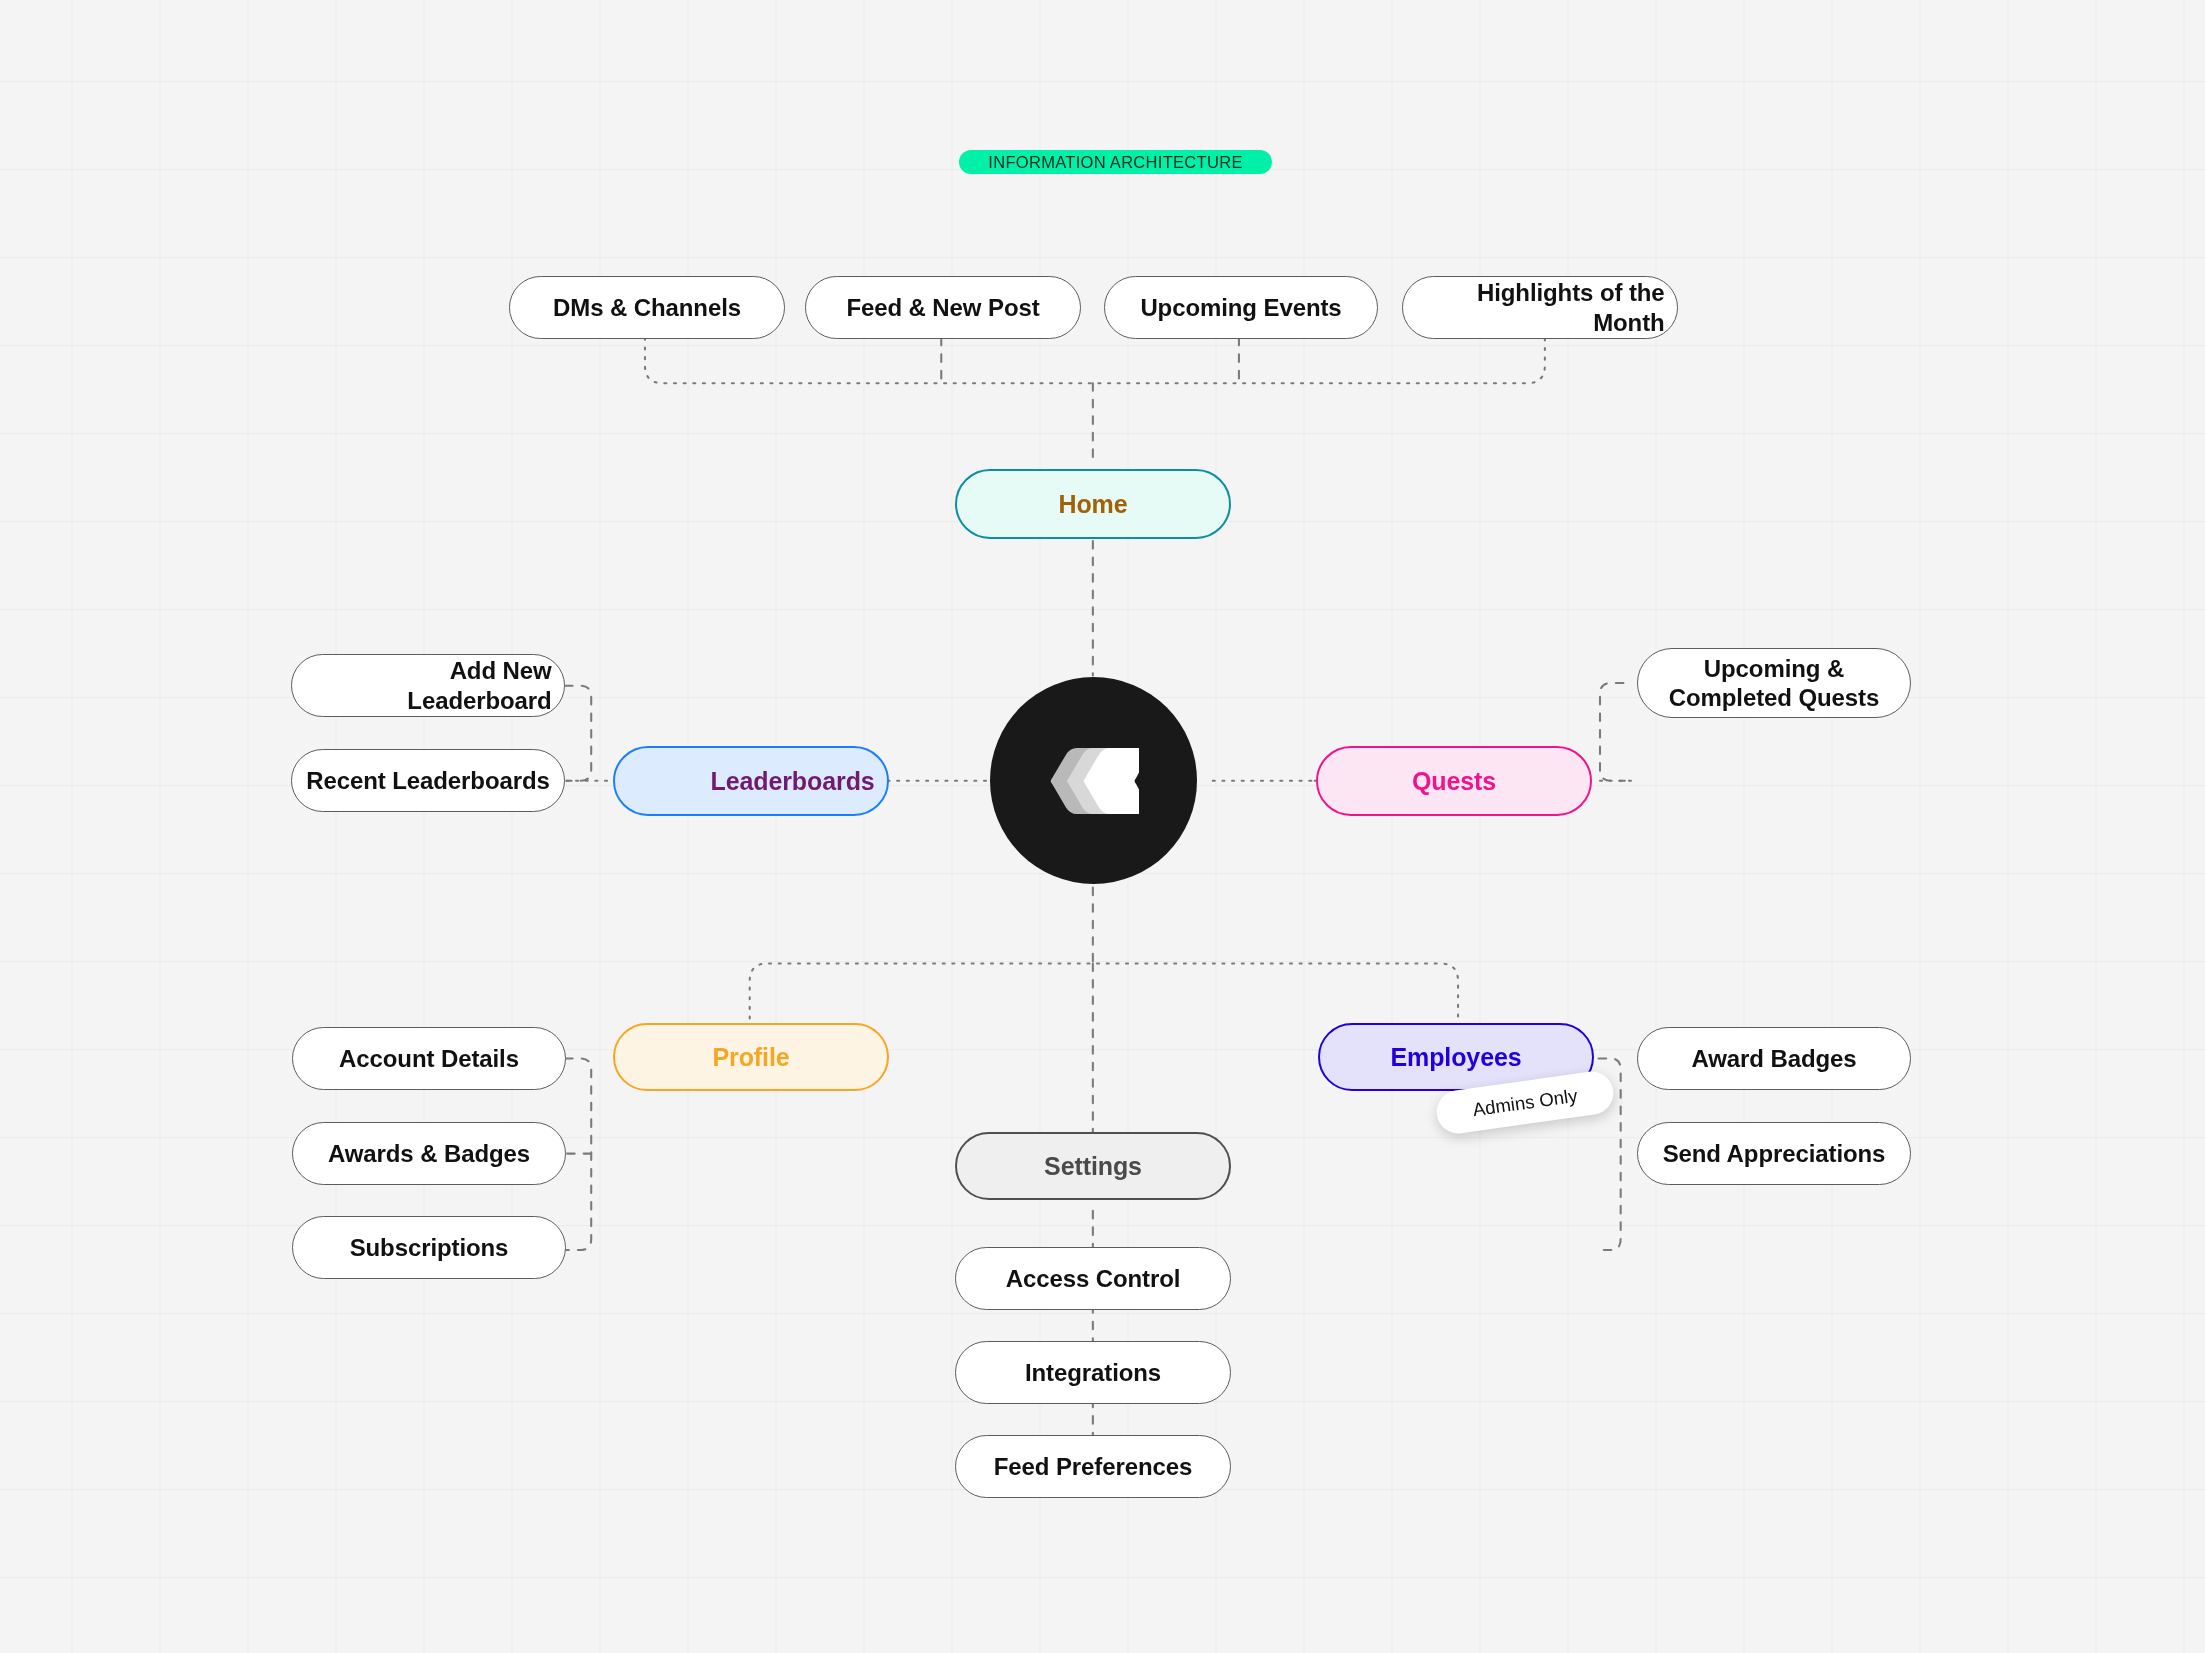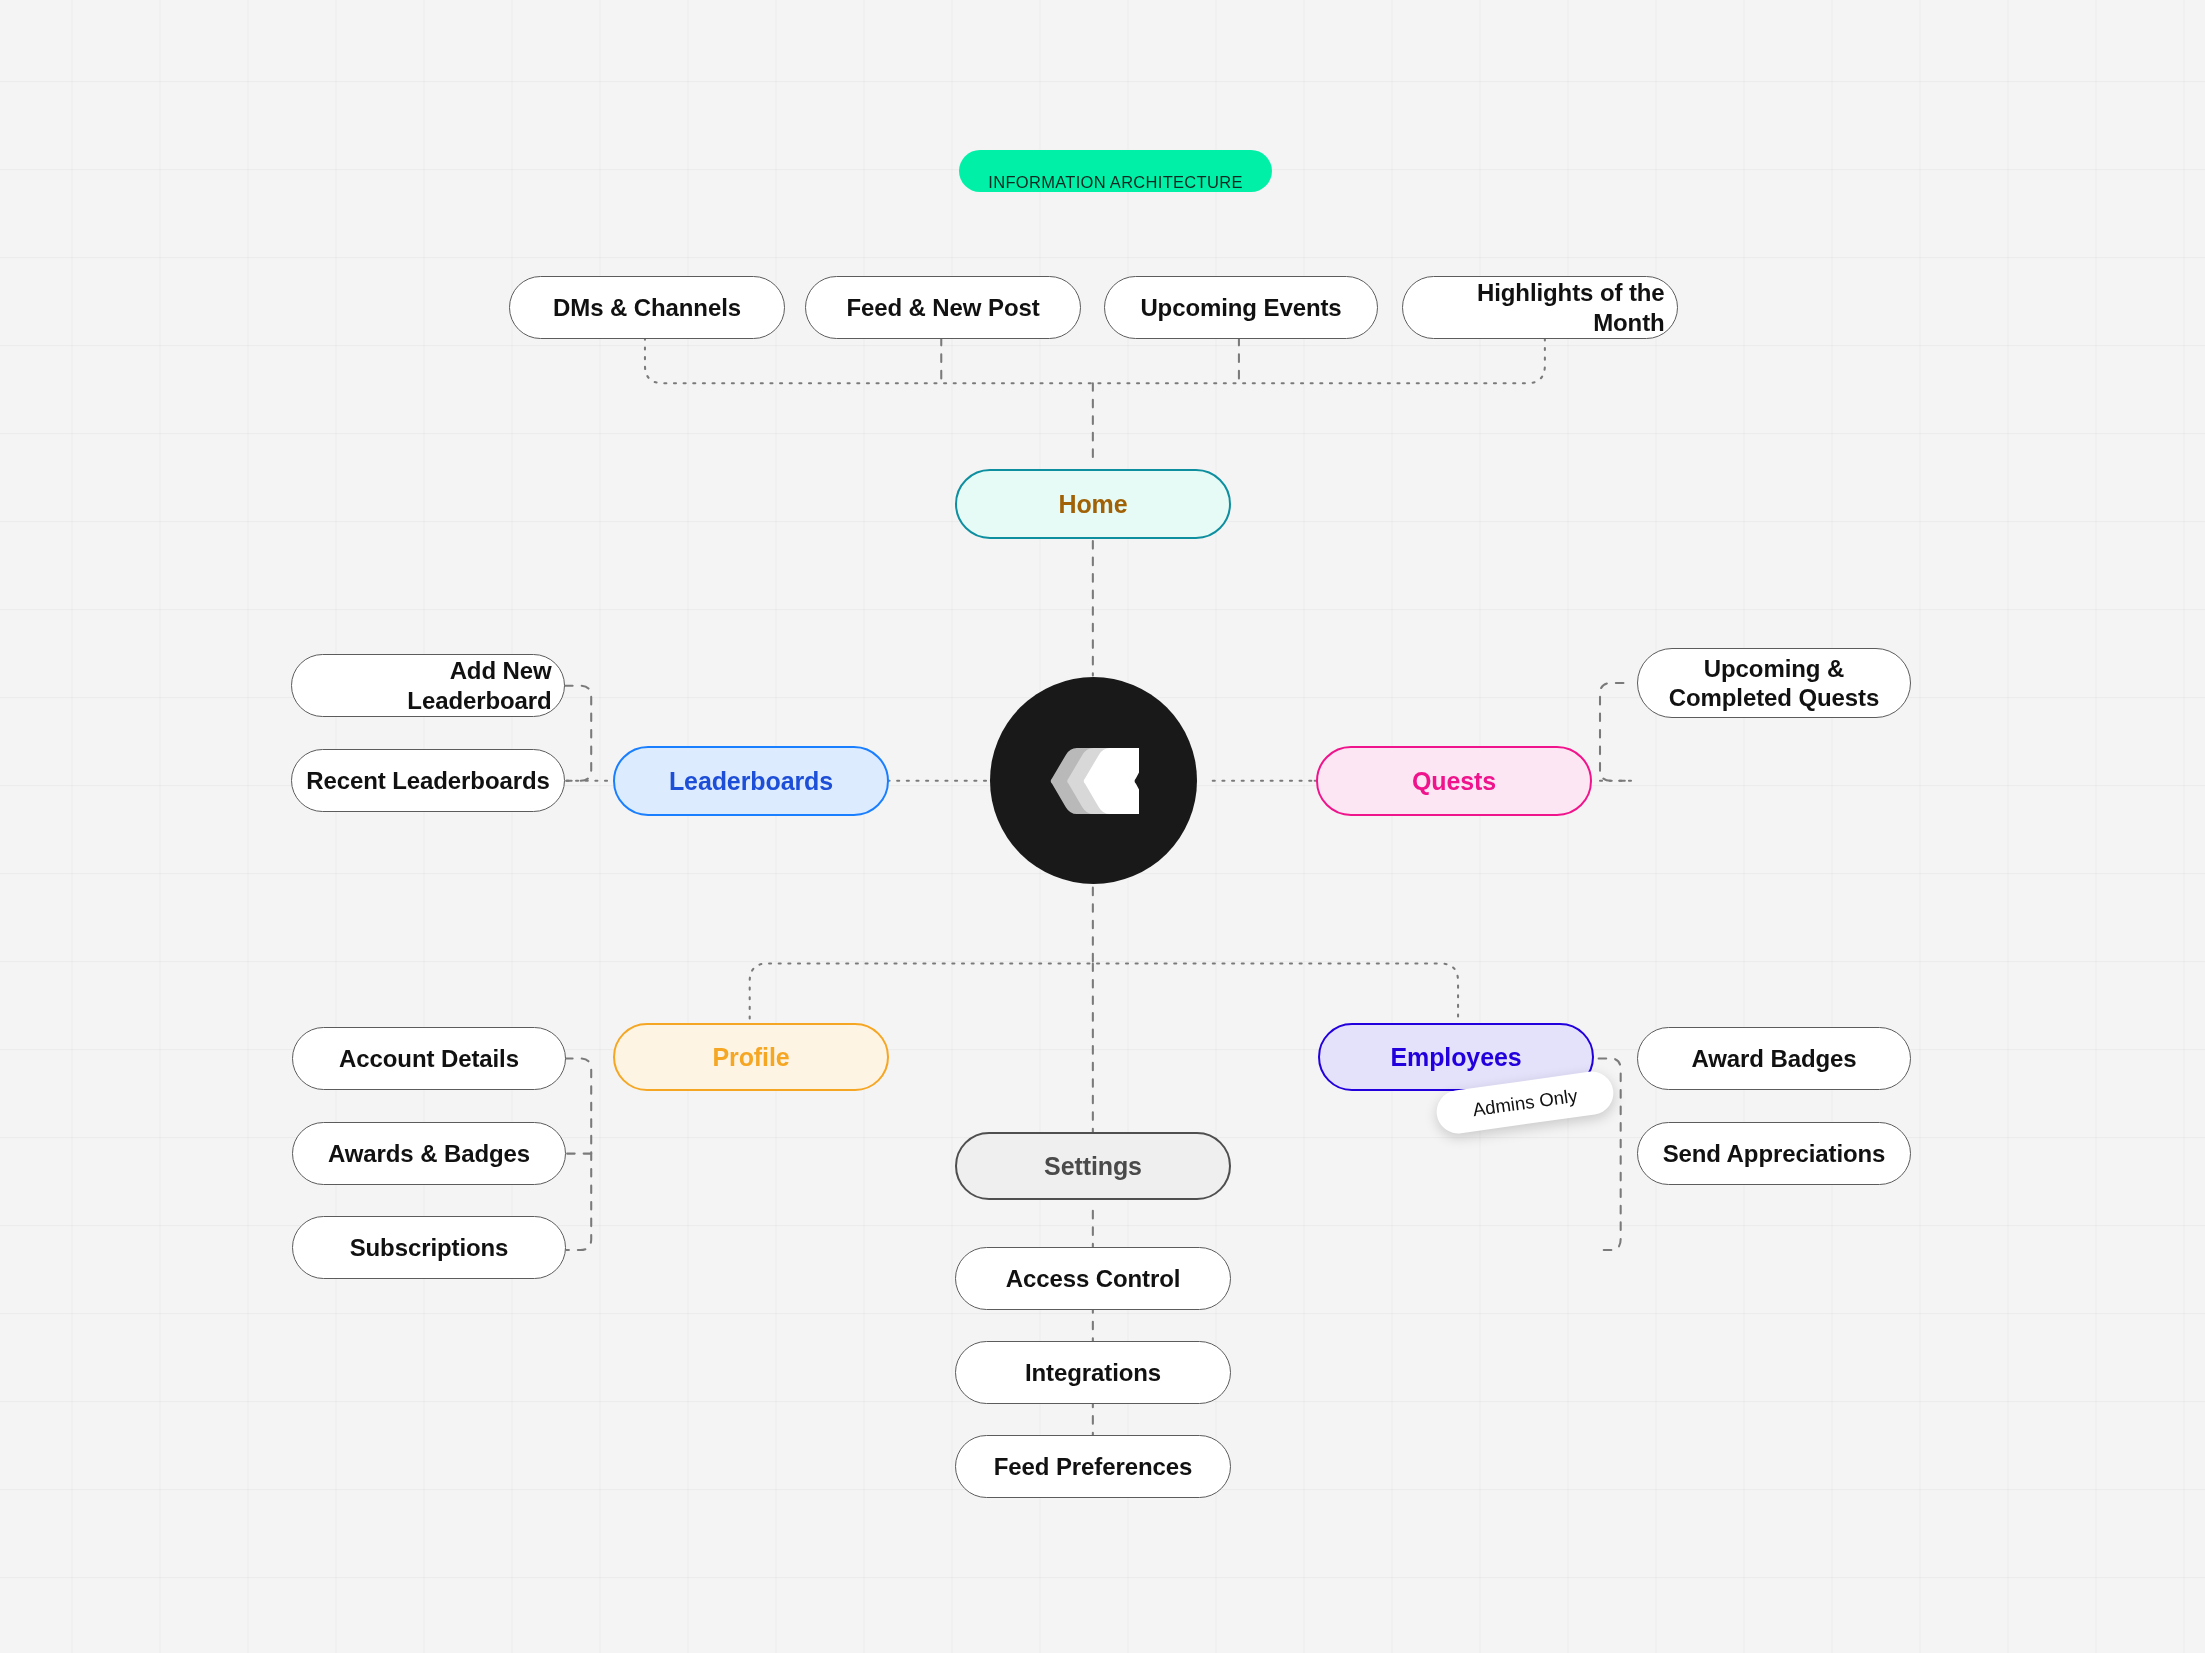--- a/index.html
+++ b/index.html
@@ -55,21 +55,22 @@
   }
 
   .node.home {
     border-color: #0e8fa0;
     background: #e6fbf5;
     color: #a16207;
   }
   .node.leaderboards {
     border-color: #1a7fff;
     background: #dcebfd;
-    color: #1d4ed8;
+    color: #701a75;
+    justify-content: flex-end;
   }
   .node.quests {
     border-color: #f0148c;
     background: #fde6f3;
     color: #f0148c;
   }
   .node.profile {
     border-color: #f5a623;
     background: #fef4e4;
     color: #f5a623;
@@ -163,21 +164,21 @@
       <path d="M 858 1674 L 822 1674" stroke-dasharray="11 13"></path>
 
       <path d="M 2320 1536 L 2338 1536 Q 2352 1536 2352 1552 L 2352 1798 Q 2352 1814 2338 1814 L 2320 1814" stroke-dasharray="11 13"></path>
 
       <path d="M 1586 1757 L 1586 1812" stroke-dasharray="11 13"></path>
       <path d="M 1586 1894 L 1586 1949" stroke-dasharray="11 13"></path>
       <path d="M 1586 2031 L 1586 2086" stroke-dasharray="11 13"></path>
     </g>
   </svg>
 
-  <div class="badge" style="left:959px; top:150px; width:283px; height:42px;align-items:flex-end;">
+  <div class="badge" style="left:959px; top:150px; width:283px; height:24px;">
     <span>INFORMATION ARCHITECTURE</span>
   </div>
 
   <div class="node leaf" style="left:509px; top:276px; width:276px; height:63px;">
     <span>DMs &amp; Channels</span>
   </div>
   <div class="node leaf" style="left:805px; top:276px; width:276px; height:63px;">
     <span>Feed &amp; New Post</span>
   </div>
   <div class="node leaf" style="left:1104px; top:276px; width:274px; height:63px;">

